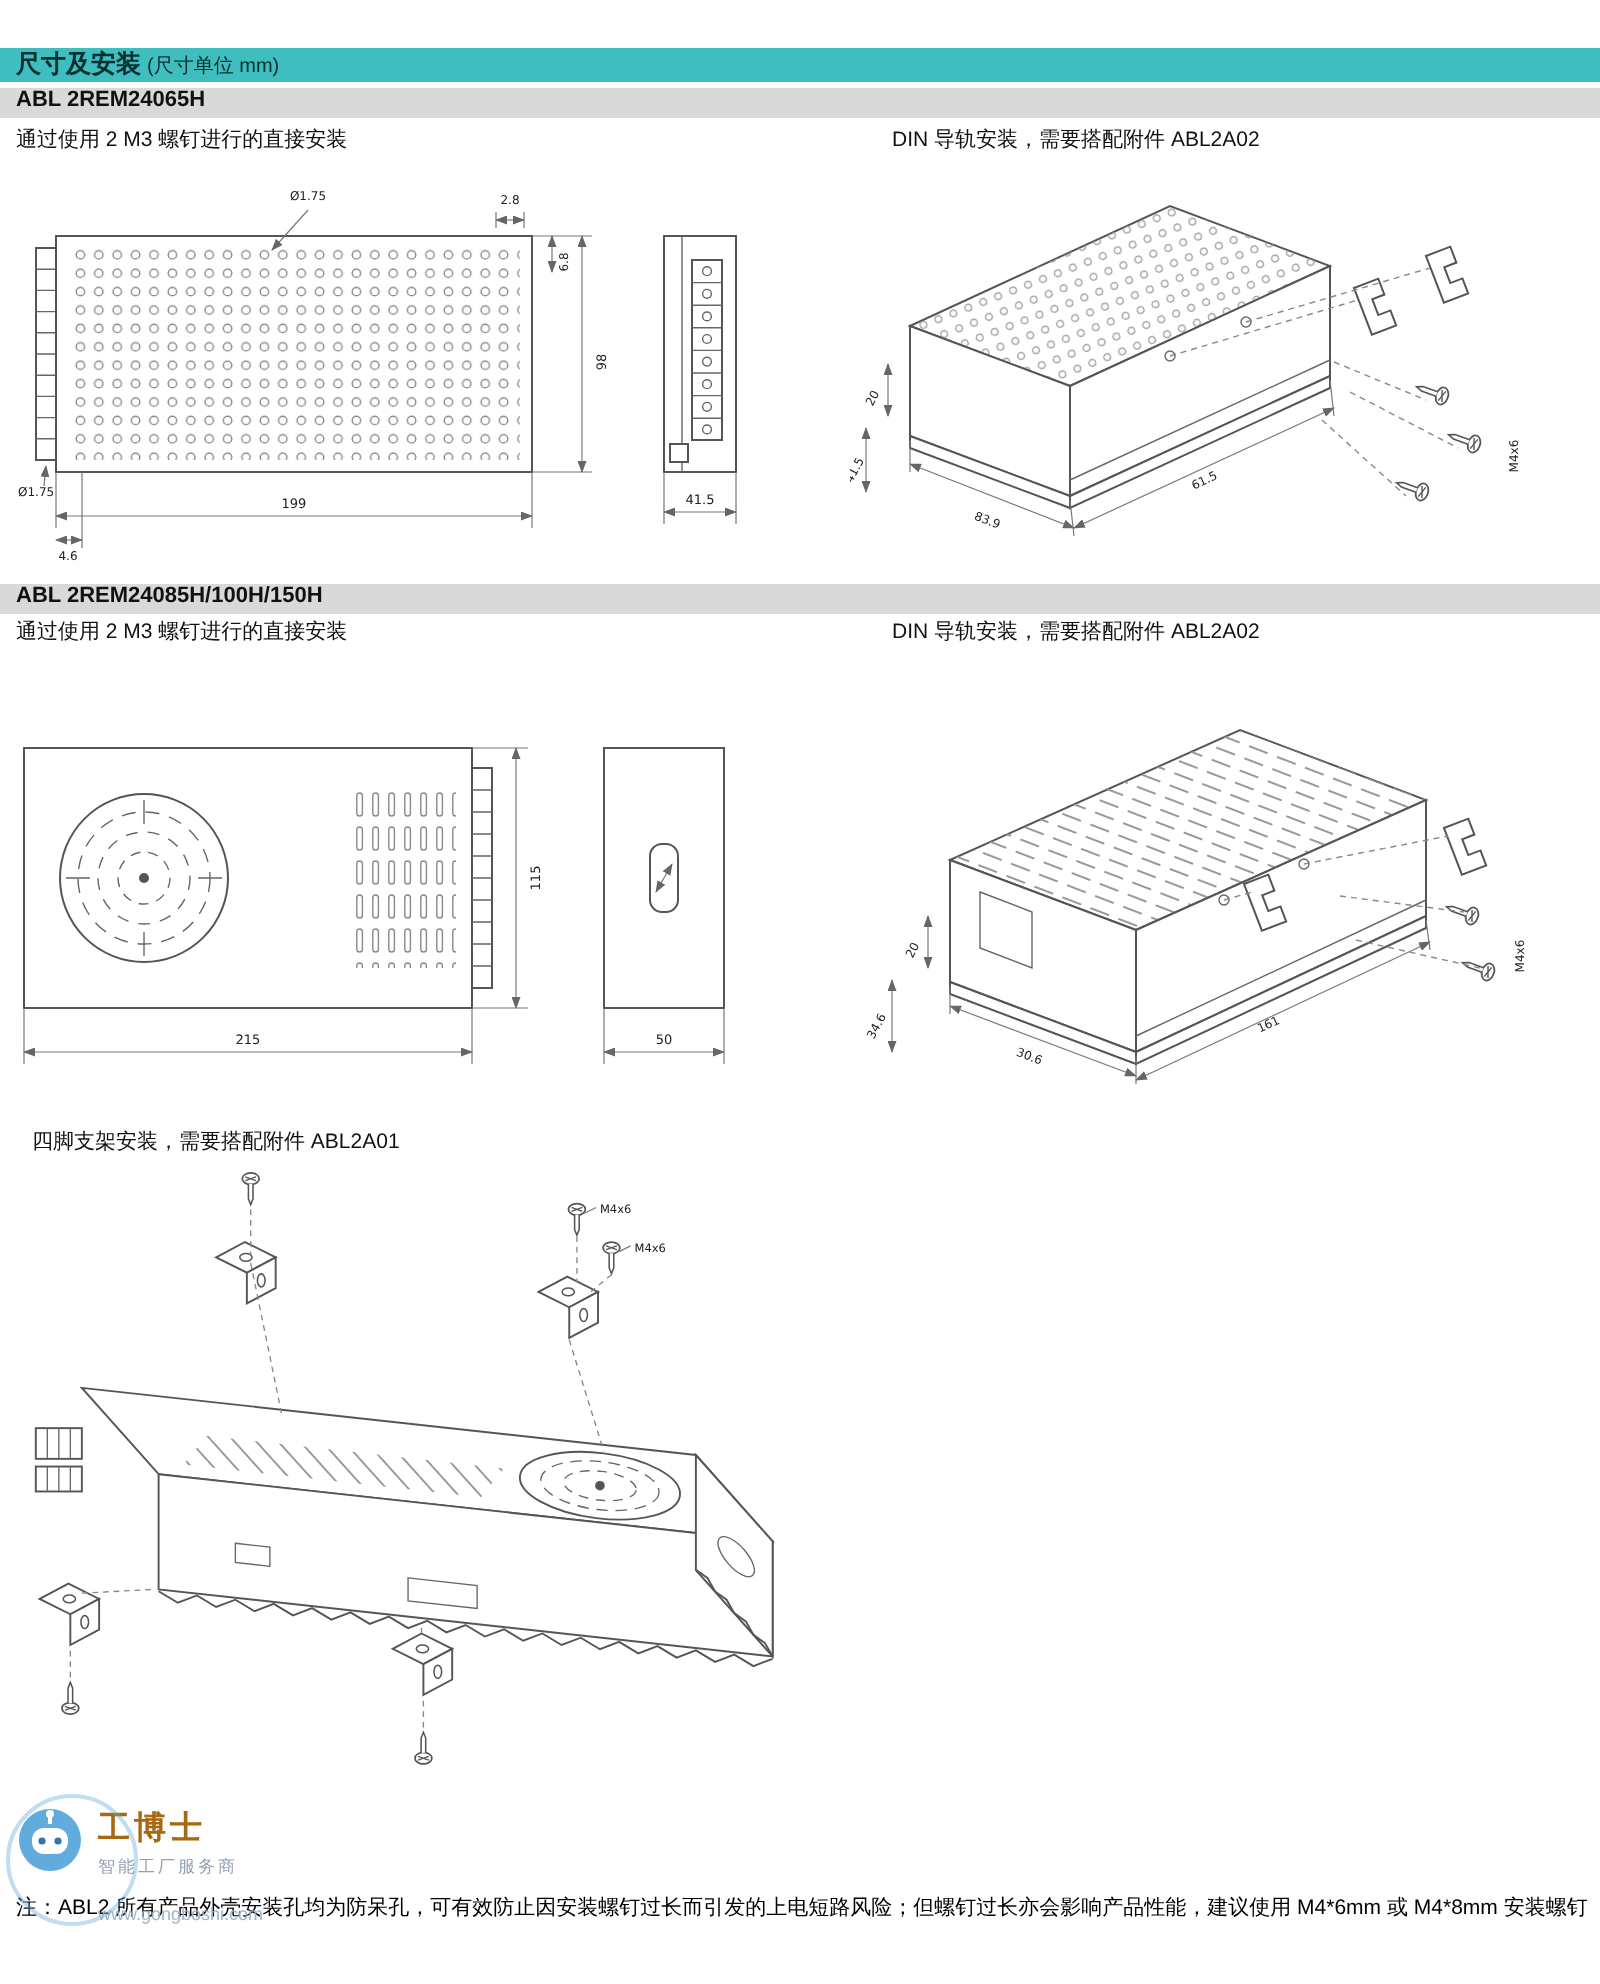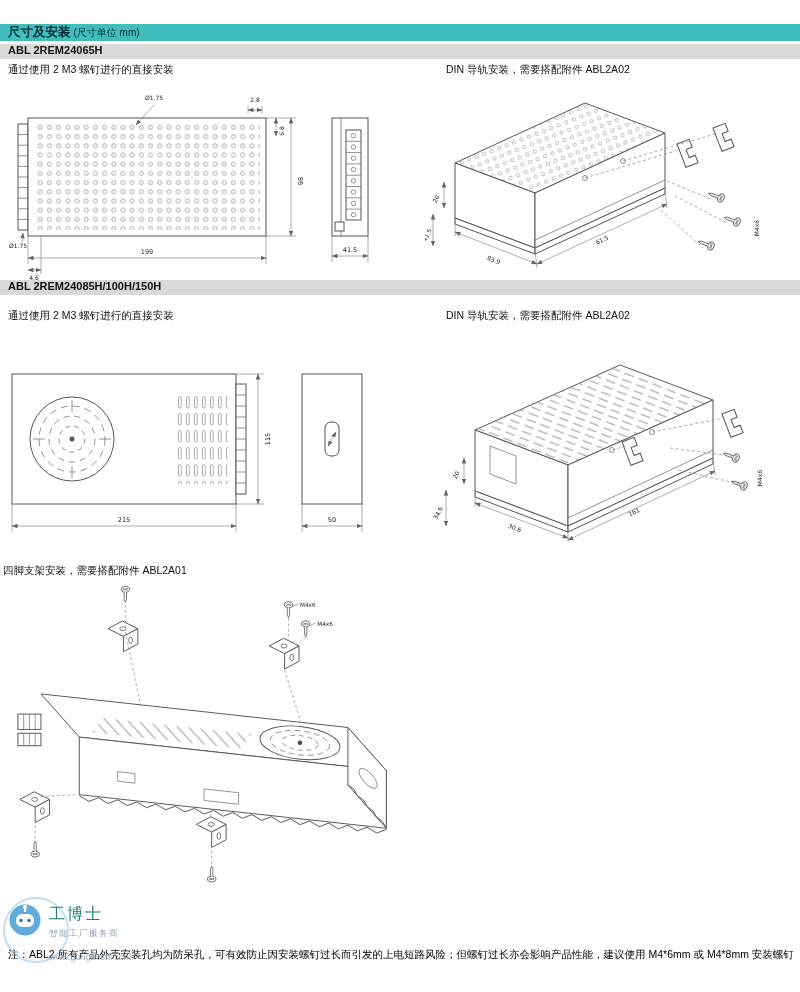--- a/index.html
+++ b/index.html
@@ -29,21 +29,21 @@
   svg .dsh { stroke:#888; stroke-width:0.7; fill:none; stroke-dasharray:3 2.5; }
   svg text.dt { font-size:6.5px; fill:#222; font-family:"DejaVu Sans",sans-serif; }
   svg text.dt2 { font-size:6px; fill:#222; font-family:"DejaVu Sans",sans-serif; }
 
   .note { position:absolute; left:8px; top:946px; width:786px; font-size:10.5px; line-height:1.55; color:#000; z-index:1; }
   .note b { font-weight:normal; }
 
   .wm { position:absolute; left:6px; top:900px; z-index:2; display:flex; align-items:flex-start; gap:5px; opacity:0.95; }
   .wm-ring { position:absolute; left:-3px; top:-3px; width:62px; height:62px; border:2px solid rgba(90,167,220,0.4); border-radius:50%; }
   .wm-txt { padding-top:4px; }
-  .wm-brand { font-size:16px; font-weight:normal; color:#0f766e; letter-spacing:2px; }
+  .wm-brand { font-size:16px; font-weight:bold; color:#a16207; letter-spacing:2px; }
   .wm-tag { font-size:8.5px; color:#8a9bb0; letter-spacing:1.5px; margin-top:3px;font-family:Liberation Serif, serif; }
   .wm-url { font-size:9px; color:#9ab0c4; margin-top:12px; }
 </style>
 </head>
 <body>
 
 <svg width="0" height="0" style="position:absolute">
   <defs>
     <marker id="arr" viewBox="0 0 6 4.5" markerWidth="6" markerHeight="4.5" refX="5.5" refY="2.25" orient="auto-start-reverse" markerUnits="userSpaceOnUse">
       <path d="M0 0 L6 2.25 L0 4.5 Z" fill="#666"></path>
@@ -174,21 +174,21 @@
     <line x1="112" y1="186" x2="242" y2="126" marker-start="url(#arr)" marker-end="url(#arr)"></line>
     <path d="M30 142 L30 158 M110 172 L112 190 M240 112 L242 130"></path>
   </g>
   <text class="dt2" transform="translate(13 122) rotate(-62)" text-anchor="middle">20</text>
   <text class="dt2" transform="translate(4 158) rotate(-62)" text-anchor="middle">41.5</text>
   <text class="dt2" transform="translate(68 184) rotate(21)" text-anchor="middle">83.9</text>
   <text class="dt2" transform="translate(178 164) rotate(-25)" text-anchor="middle">61.5</text>
   <text class="dt2" transform="translate(334 150) rotate(-90)" text-anchor="middle">M4x6</text>
 </svg>
 
-<div class="bar-sec" style="top:280px">
+<div class="bar-sec" style="top:292px">
   <span>ABL 2REM24085H/100H/150H</span>
 </div>
 <div class="cap" style="left:8px; top:309px">
   <span>通过使用 </span><b>2 M3</b><span> 螺钉进行的直接安装</span>
 </div>
 <div class="cap" style="left:446px; top:309px">
   <b>DIN</b><span> 导轨安装，需要搭配附件 </span><b>ABL2A02</b>
 </div>
 
 <svg class="draw" style="left:8px; top:360px" width="270" height="215" viewBox="0 0 270 215">
@@ -255,21 +255,21 @@
     <line x1="138" y1="210" x2="285" y2="141" marker-start="url(#arr)" marker-end="url(#arr)"></line>
     <path d="M45 163 L45 177 M138 198 L138 212 M283 130 L285 145"></path>
   </g>
   <text class="dt2" transform="translate(28 146) rotate(-62)" text-anchor="middle">20</text>
   <text class="dt2" transform="translate(10 184) rotate(-62)" text-anchor="middle">34.6</text>
   <text class="dt2" transform="translate(84 200) rotate(21)" text-anchor="middle">30.6</text>
   <text class="dt2" transform="translate(205 184) rotate(-25)" text-anchor="middle">161</text>
   <text class="dt2" transform="translate(332 148) rotate(-90)" text-anchor="middle">M4x6</text>
 </svg>
 
-<div class="cap" style="left:3px; top:564px">
+<div class="cap" style="left:16px; top:564px">
   <span>四脚支架安装，需要搭配附件 </span><b>ABL2A01</b>
 </div>
 
 <svg class="draw" style="left:12px; top:574px" width="480" height="331" viewBox="0 0 500 345">
   <g>
     <path class="f" d="M30 125 L350 160 L390 205 L70 170 Z"></path>
     <path d="M95 150 L250 167 L238 182 L83 165 Z" fill="url(#pslotG)"></path>
     <g>
       <ellipse class="s" cx="300" cy="176" rx="42" ry="17" transform="rotate(7 300 176)"></ellipse>
       <ellipse class="st" cx="300" cy="176" rx="31" ry="12.5" transform="rotate(7 300 176)" stroke-dasharray="6 4"></ellipse>

